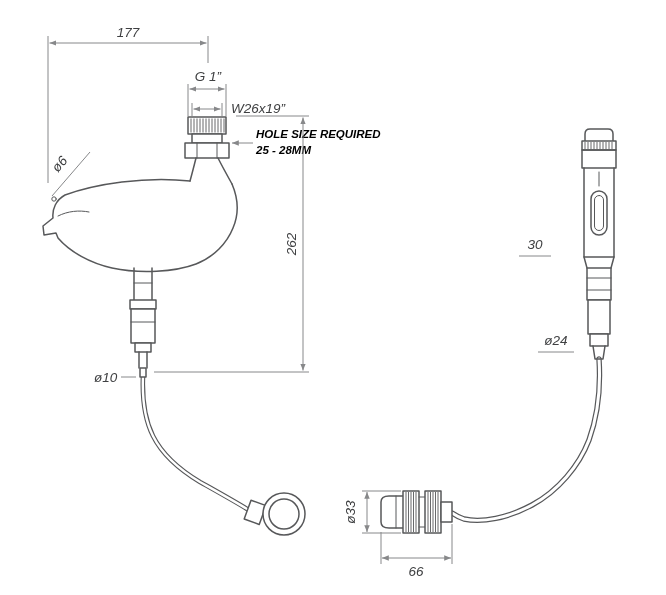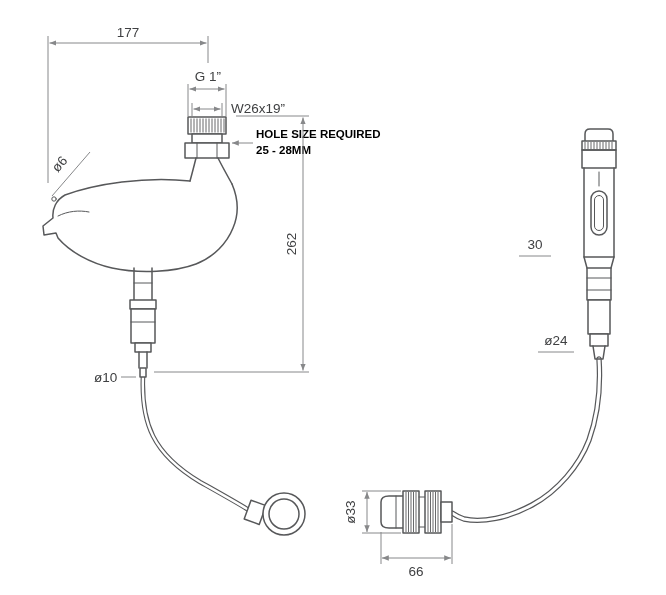--- a/index.html
+++ b/index.html
@@ -1,17 +1,17 @@
 <!DOCTYPE html>
 <html style="--background: #ffffff; --outline: #57585a; --dimension: #87888a; --text: #3f4042; --note: #000000;"><head>
 <meta charset="utf-8">
 <style>
   html,body{margin:0;padding:0;background:var(--background,#fff);}
   .canvas{position:relative;width:666px;height:595px;background:var(--background,#fff);
-          font-family:"Liberation Sans",sans-serif;overflow:hidden;}
+          font-family:"Liberation Sans",sans-serif;overflow:hidden;font-style:italic;}
   svg{display:block;}
   .outline{fill:none;stroke:var(--outline,#57585a);stroke-width:1.5;stroke-linecap:round;stroke-linejoin:round;}
   .thin{stroke-width:1;}
   .wfill{fill:#fff;stroke:var(--outline,#57585a);stroke-width:1.5;stroke-linejoin:round;}
   .hatch{fill:none;stroke:var(--outline,#57585a);stroke-width:0.9;}
   .dim{fill:none;stroke:var(--dimension,#87888a);stroke-width:1;}
   .tube-o{fill:none;stroke:var(--outline,#57585a);stroke-linecap:round;}
   .tube-i{fill:none;stroke:#fff;stroke-linecap:round;}
   text{font-family:"Liberation Sans",sans-serif;font-size:13.5px;fill:var(--text,#3f4042);}
   text.note{font-weight:bold;font-size:11.5px;fill:var(--note,#000);}

